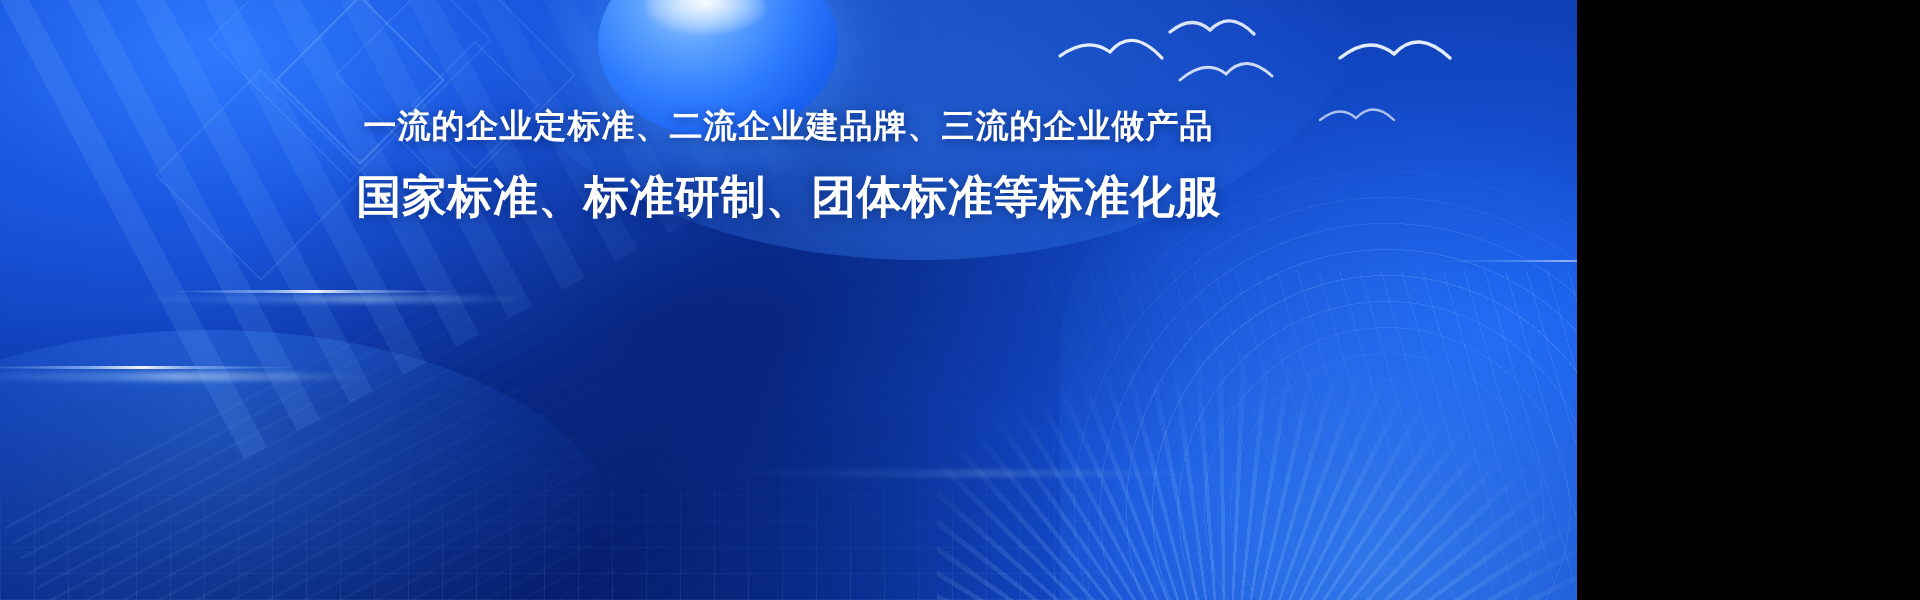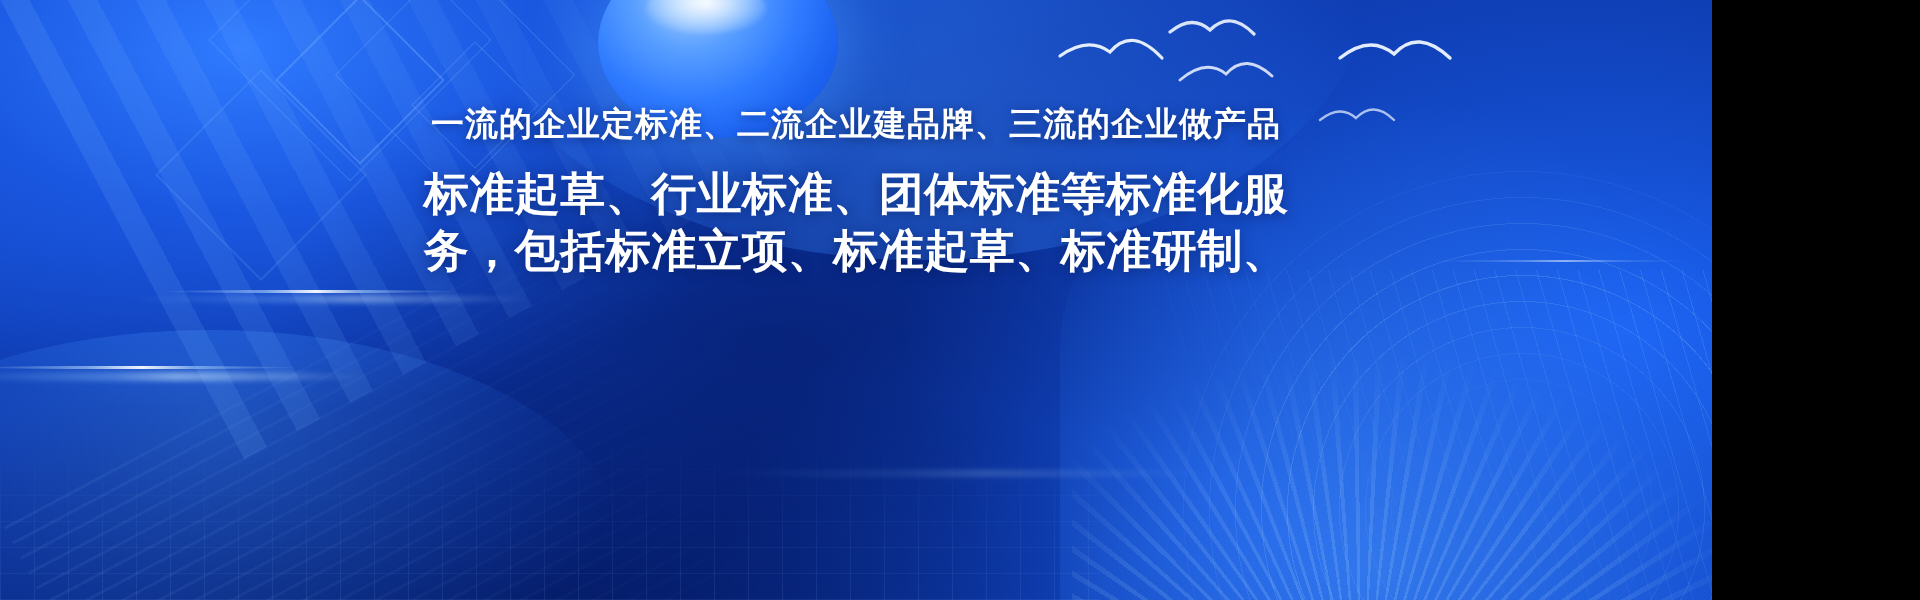--- a/index.html
+++ b/index.html
@@ -1,19 +1,19 @@
 <!DOCTYPE html>
 <html><head>
 <meta charset="utf-8">
 <style>
   html,body{margin:0;padding:0;background:#000;}
   *{box-sizing:border-box;}
   #banner{
-    position:relative;width:1712px;height:600px;overflow:hidden;
-    font-family:Liberation Mono, monospace;
+    position:relative;width:1577px;height:600px;overflow:hidden;
+    font-family:Liberation Serif, serif;
     background:#0a3bbf;
   }
   .layer{position:absolute;inset:0;}
 
   
   #bg-base{
     background:
       radial-gradient(ellipse 900px 520px at 14% 8%, #2f7bff 0%, #1a57e0 32%, rgba(16,63,190,0) 70%),
       radial-gradient(ellipse 760px 520px at 72% 96%, #1657e8 0%, rgba(12,52,176,0) 68%),
       radial-gradient(ellipse 1100px 700px at 95% 55%, #1b63f5 0%, rgba(11,48,170,0) 66%),
@@ -176,18 +176,17 @@
       <path d="M150 22 q22 -18 40 -2 q20 -20 44 4" opacity=".9"></path>
       <path d="M160 70 q26 -22 46 -6 q20 -22 46 2" opacity=".85" stroke-width="2.8"></path>
       <path d="M320 48 q30 -24 54 -4 q24 -26 56 4" opacity=".95" stroke-width="3.4"></path>
       <path d="M300 110 q20 -16 36 -2 q18 -18 38 2" opacity=".7" stroke-width="2.4"></path>
     </g>
   </svg>
 
   <div id="content">
     <div id="headline">一流的企业定标准、二流企业建品牌、三流的企业做产品</div>
     <div id="body-text">
-      <span class="ln">标准起草、行业标准、团体标准等标准化服</span>
-      <span class="ln">务，包括标准立项、标准起草、标准研制、</span>
+      <span class="ln">国家标准、标准研制、团体标准等标准化服</span>
     </div>
   </div>
 
 </div>
 
 </body></html>

